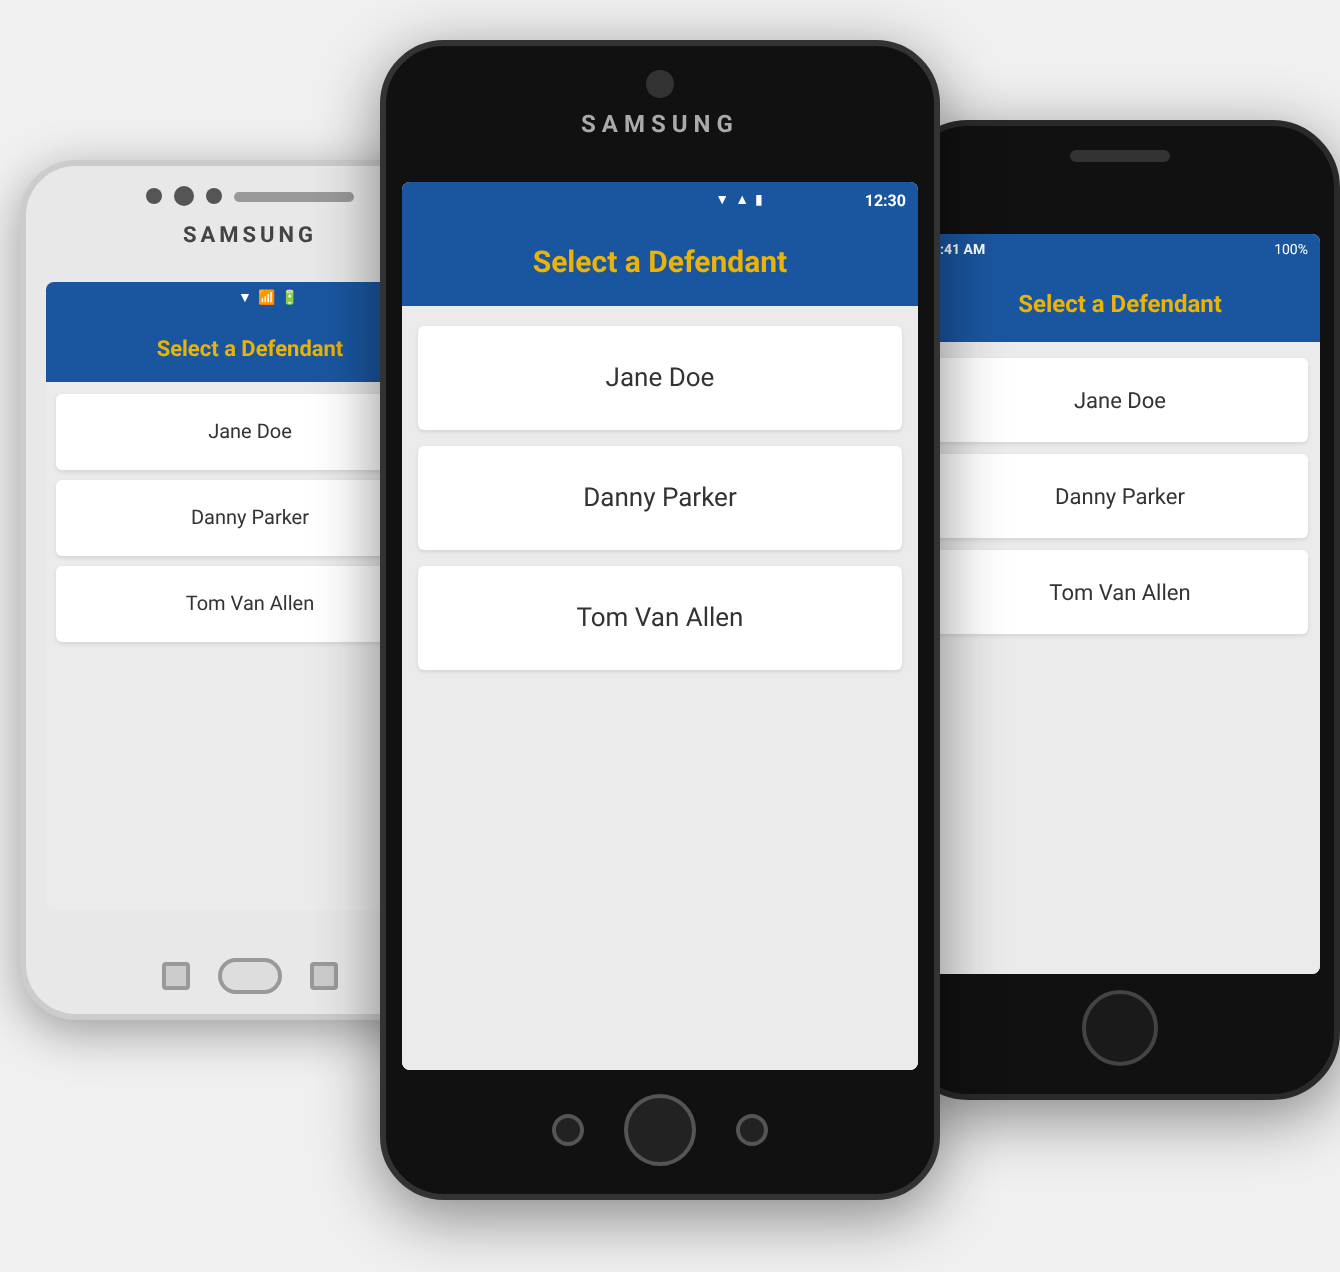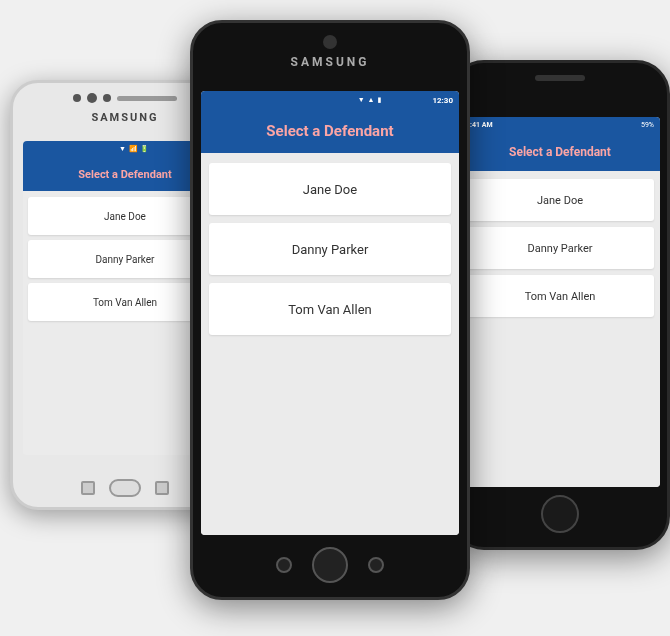--- a/index.html
+++ b/index.html
@@ -257,21 +257,21 @@
     }
 
     .app-header {
       background: #1a56a0;
       display: flex;
       align-items: center;
       justify-content: center;
       flex-shrink: 0;
     }
     .app-header .title {
-      color: #fca5a5;
+      color: #eab308;
       font-weight: bold;
       text-align: center;
     }
 
     .app-body {
       flex: 1;
       background: #ebebeb;
       padding: 8px 6px;
       display: flex;
       flex-direction: column;
@@ -410,21 +410,21 @@
   </div>
 
   <div class="phone phone-right">
     <div class="top-bar-right">
       <div class="speaker-pill"></div>
     </div>
     <div class="phone-inner">
       <div class="app-screen">
         <div class="status-bar-right">
           <span class="time-right">9:41 AM</span>
-          <span class="battery-right">59%</span>
+          <span class="battery-right">100%</span>
         </div>
         <div class="app-header">
           <span class="title">Select a Defendant</span>
         </div>
         <div class="app-body">
           <div class="defendant-card">
             <span>Jane Doe</span>
           </div>
           <div class="defendant-card">
             <span>Danny Parker</span>

